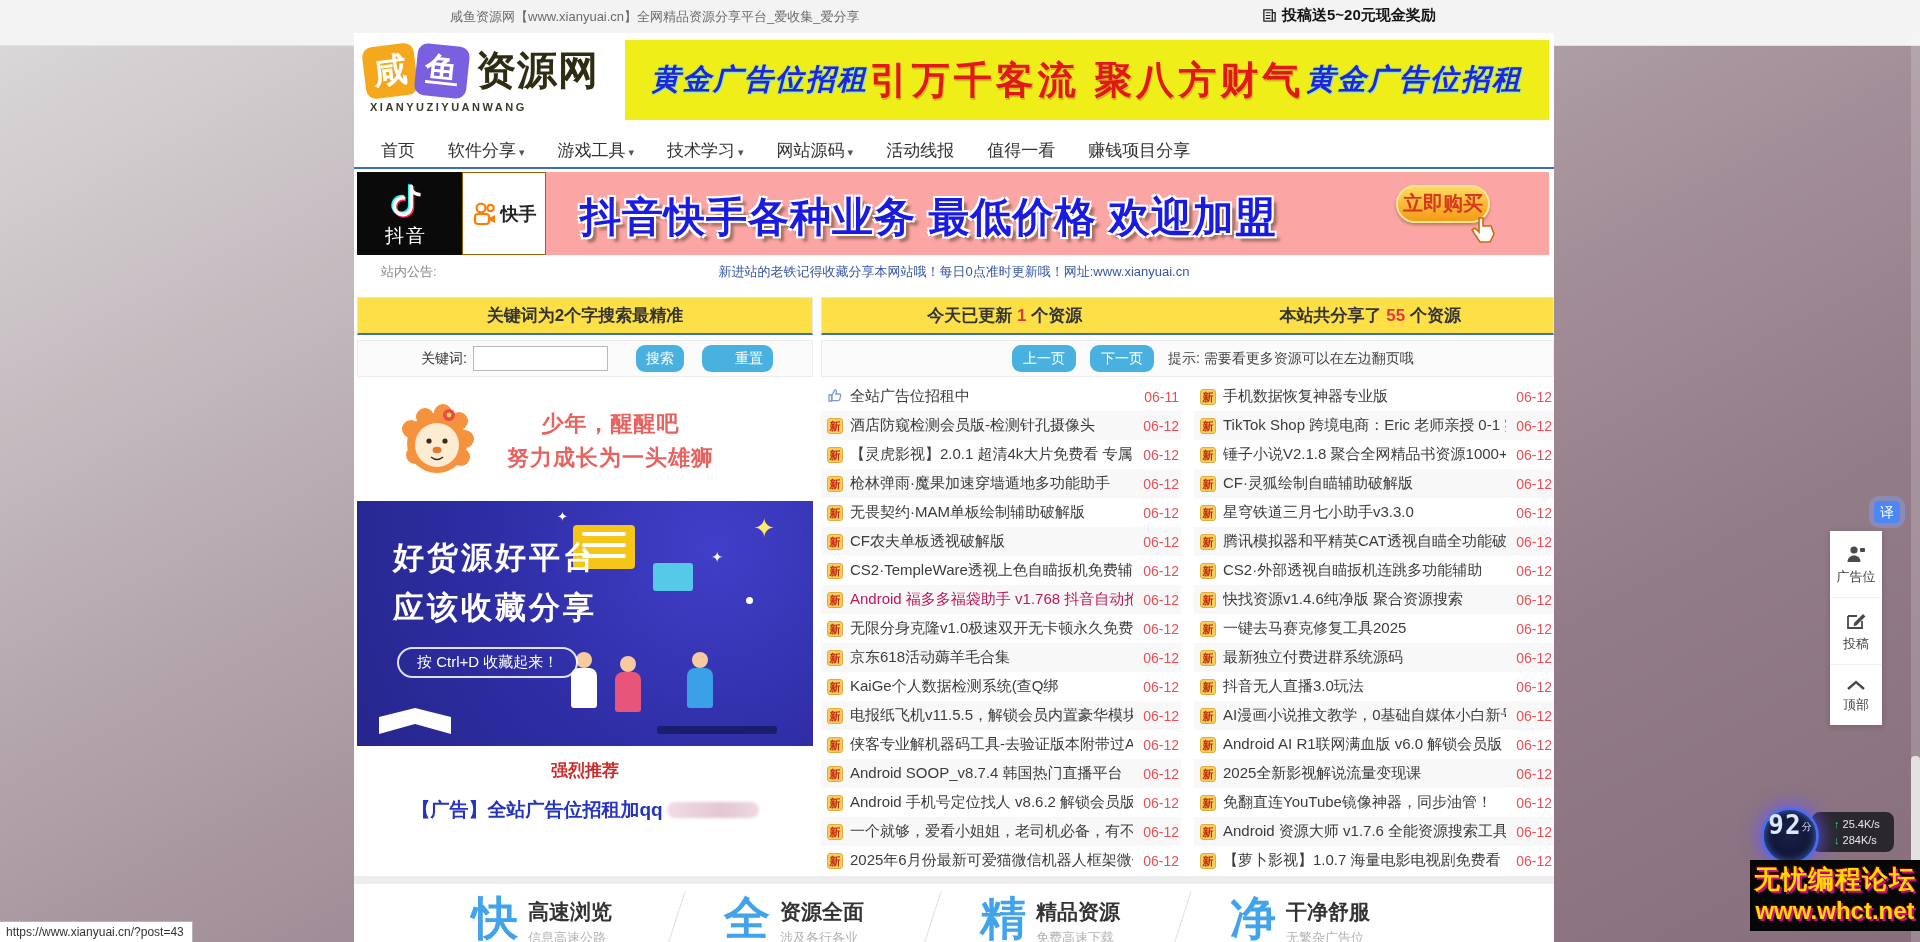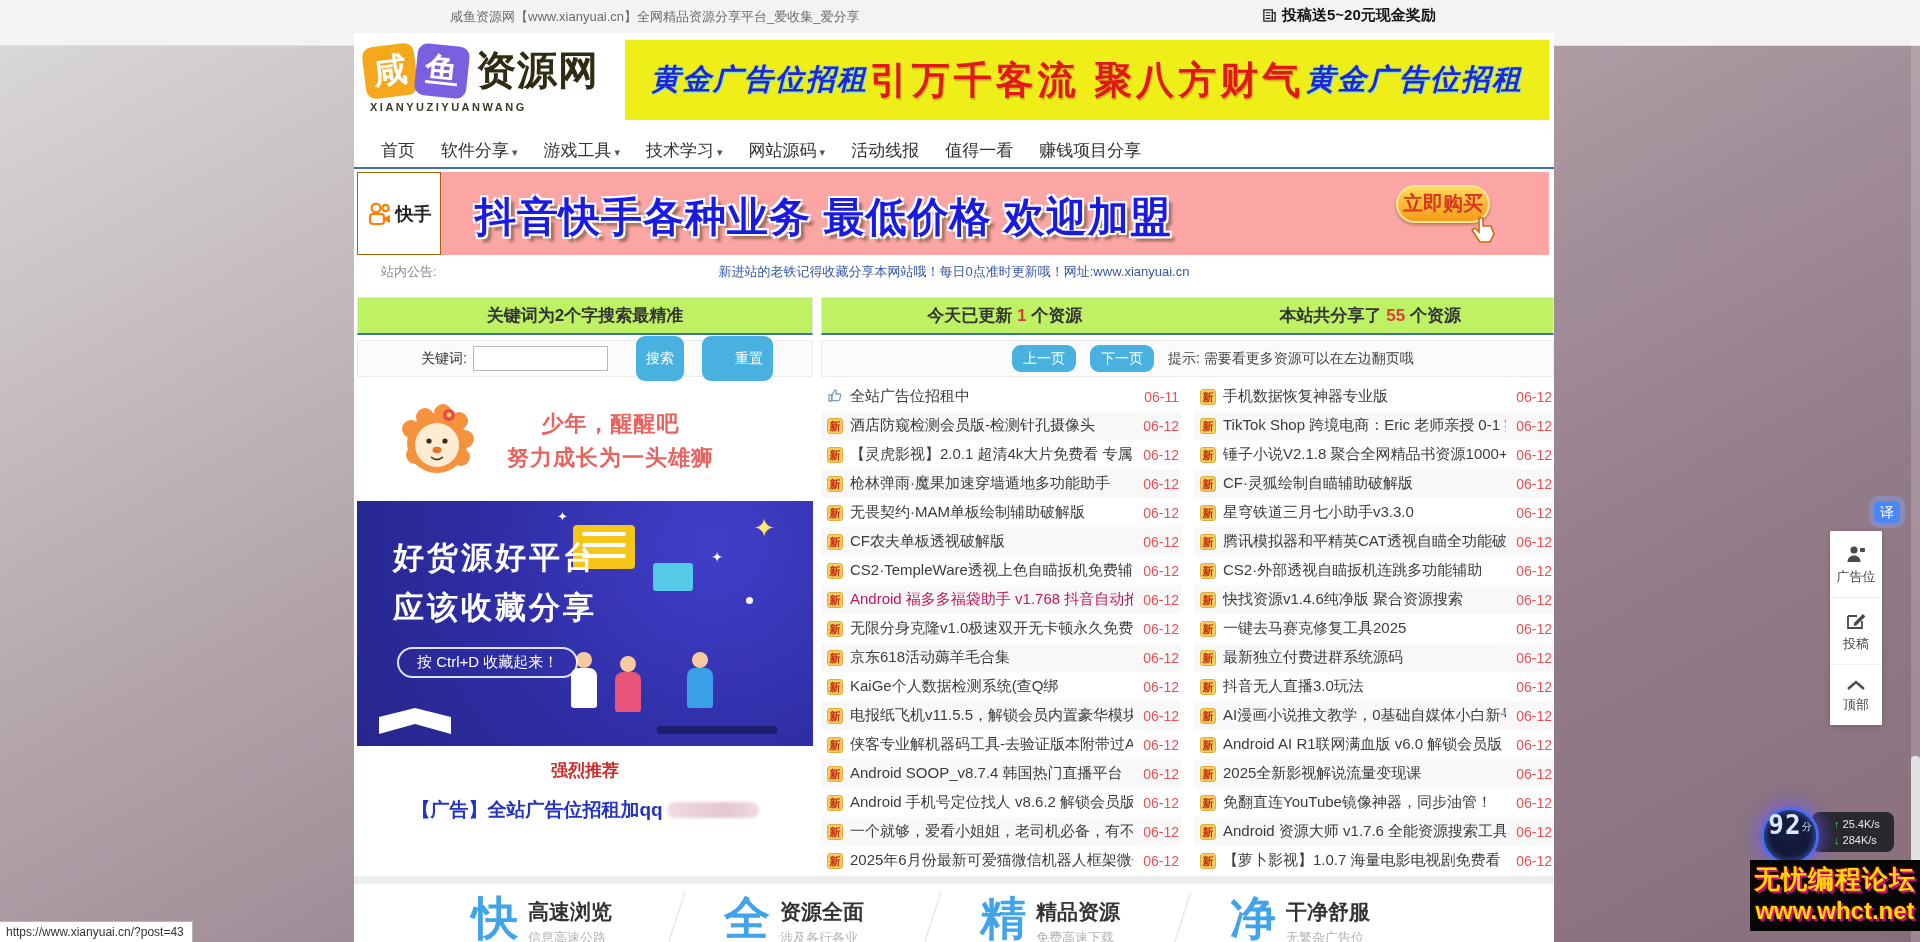--- a/index.html
+++ b/index.html
@@ -30,21 +30,21 @@
 
   .banner-ad { position:absolute; left:271px; top:7px; width:924px; height:80px; background:#f0ee18;
     display:flex; align-items:center; justify-content:space-between; padding:0 26px; }
   .ba-side { font-size:29px; font-weight:bold; color:#2323dd;
     text-shadow:0 0 2px #5ee0b0, 1px 1px 0 #8fe8c8; letter-spacing:2px;font-style:italic; }
   .ba-center { font-size:38px; font-weight:bold; color:#e21717; letter-spacing:4px;
     text-shadow:1px 2px 0 rgba(120,40,40,.25); }
 
   
   .nav { position:absolute; left:0; top:100px; width:100%; height:36px;
-    border-bottom:2px solid #3c72b4; display:flex; align-items:center; gap:26px; padding-left:27px; }
+    border-bottom:2px solid #3c72b4; display:flex; align-items:center; gap:33px; padding-left:27px; }
   .nav .ni { font-size:17px; color:#333; cursor:pointer; white-space:nowrap; }
   .nav .ni .arr { font-size:11px; color:#555; margin-left:3px; }
 
   
   .dyb { position:absolute; left:3px; top:139px; width:1192px; height:83px; display:flex; }
   .dy-black { width:105px; background:#0a0a0a; color:#fff; position:relative; }
   .dy-black .note { position:absolute; left:30px; top:8px; }
   .dy-black .dlab { position:absolute; left:28px; bottom:6px; font-size:19px; color:#fff; letter-spacing:2px; }
   .dy-ks { width:84px; background:#fff; border:1px solid #a16207; display:flex; align-items:center; justify-content:center; gap:3px; }
   .dy-ks .kslab { font-size:18px; color:#222; font-weight:bold; }
@@ -56,30 +56,30 @@
     color:#d6391c; font-size:20px; font-weight:bold; text-align:center; line-height:33px;
     box-shadow:0 2px 3px rgba(80,60,0,.4); }
   .hand { position:absolute; right:52px; top:44px; }
 
   
   .notice { position:absolute; left:0; top:224px; width:100%; height:28px; font-size:13px; }
   .notice .nlab { position:absolute; left:27px; top:6px; color:#8a8a8a; }
   .notice .ntxt { position:absolute; left:0; right:0; top:6px; text-align:center; color:#3656a5; }
 
   
-  .hdr-box { height:38px; background:#bef264; border:1px solid #e6e6e6; border-bottom:2px solid #3c72b4;
+  .hdr-box { height:38px; background:#fde047; border:1px solid #e6e6e6; border-bottom:2px solid #3c72b4;
     font-size:17px; font-weight:bold; color:#333; text-align:center; line-height:35px; }
   .bar-row { margin-top:5px; height:37px; background:#fbfbfb; border:1px solid #ececec;
     display:flex; align-items:center; }
   .red { color:#e23b3b; }
 
   .col-left { position:absolute; left:3px; top:264px; width:456px; }
   .kw-lab { font-size:14px; color:#333; margin-left:63px; }
   .kw-input { width:135px; height:25px; margin-left:6px; border:1px solid #b9b9b9; background:#fff; font-size:13px; padding:0 5px; }
-  .blue-btn { height:45px; border:none; border-radius:9px; background:#49b1df; color:#fff; font-size:14px;
+  .blue-btn { height:27px; border:none; border-radius:9px; background:#49b1df; color:#fff; font-size:14px;
     padding:0 10px; margin-left:0; cursor:pointer; }
   .kw-search { margin-left:28px; } .kw-reset { margin-left:18px;padding-left:33px; }
 
   .lion-card { margin-top:8px; height:110px; position:relative; background:#fff; }
   .lion-txt { position:absolute; left:150px; top:22px; text-align:center; color:#e8625f; font-weight:bold;
     font-size:22px; line-height:34px; letter-spacing:1px; }
   .lion-fig { position:absolute; left:34px; top:10px; }
 
   .promo-card { margin-top:6px; height:245px; position:relative; overflow:hidden;
     background:radial-gradient(circle at 78% 18%,#413fc9 0%,#2e2da4 55%,#26268c 100%); }
@@ -206,20 +206,28 @@
       <span class="ni">软件分享<span class="arr">▾</span></span>
       <span class="ni">游戏工具<span class="arr">▾</span></span>
       <span class="ni">技术学习<span class="arr">▾</span></span>
       <span class="ni">网站源码<span class="arr">▾</span></span>
       <span class="ni">活动线报</span>
       <span class="ni">值得一看</span>
       <span class="ni">赚钱项目分享</span>
     </div>
 
   <div class="dyb">
+    <div class="dy-black">
+      <svg class="note" width="42" height="44" viewBox="0 0 40 42">
+        <path d="M22 4v20a8 8 0 1 1-6-7.7" fill="none" stroke="#25f4ee" stroke-width="4"></path>
+        <path d="M24 6v20a8 8 0 1 1-6-7.7" fill="none" stroke="#fe2c55" stroke-width="4"></path>
+        <path d="M23 5v20a8 8 0 1 1-6-7.7M23 9c1.8 3 4.8 5 9 5" fill="none" stroke="#fff" stroke-width="3.4"></path>
+      </svg>
+      <div class="dlab">抖音</div>
+    </div>
     <div class="dy-ks">
       <svg width="26" height="24" viewBox="0 0 26 24">
         <circle cx="9" cy="6" r="4.4" fill="none" stroke="#ff7e00" stroke-width="2.2"></circle>
         <circle cx="18.5" cy="6" r="3.2" fill="none" stroke="#ff7e00" stroke-width="2.2"></circle>
         <rect x="3" y="12" width="14" height="10" rx="3" fill="none" stroke="#ff7e00" stroke-width="2.2"></rect>
         <path d="M17 16l6-3v8l-6-3z" fill="#ff7e00"></path>
       </svg>
       <span class="kslab">快手</span>
     </div>
     <div class="dy-main">

